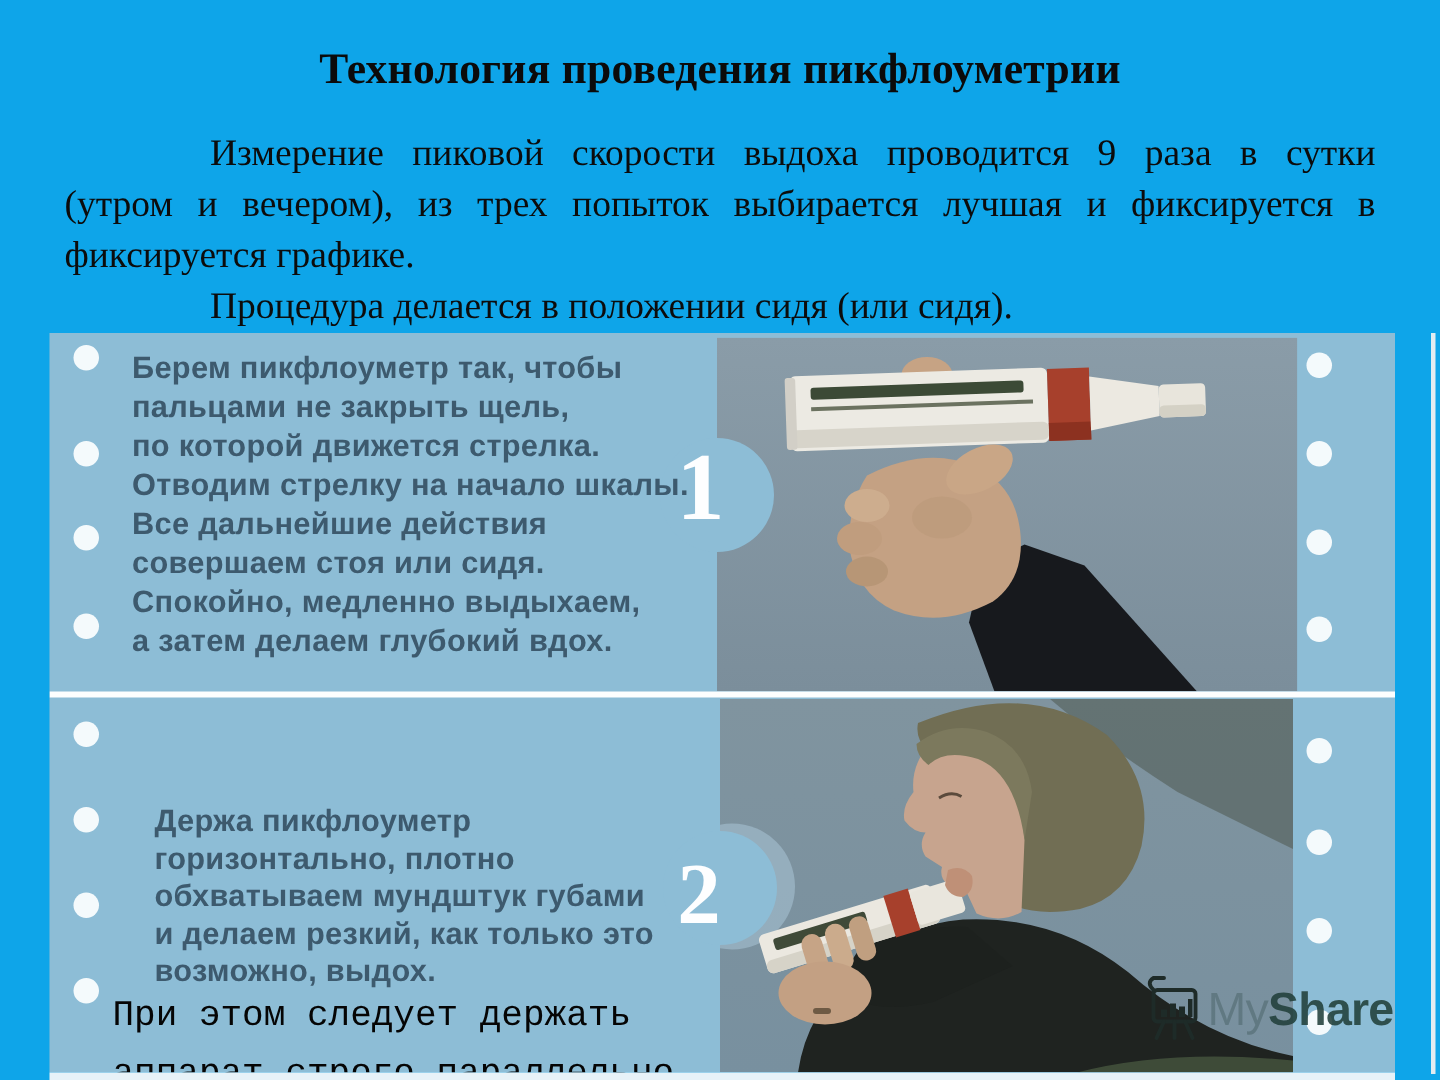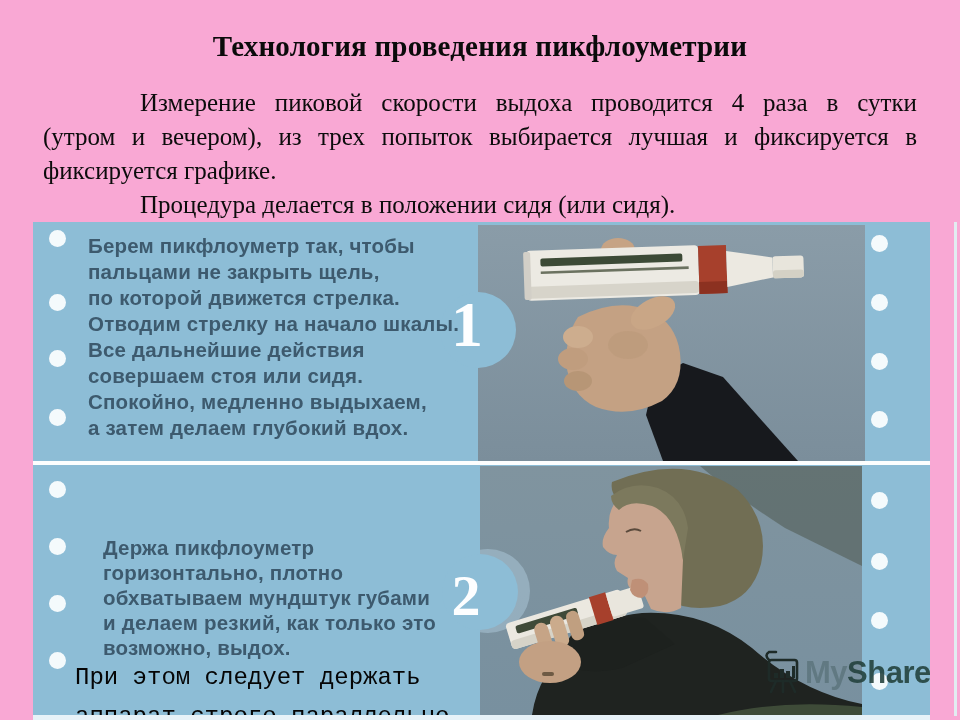--- a/index.html
+++ b/index.html
@@ -1,16 +1,16 @@
 <!DOCTYPE html>
 <html><head>
 <meta charset="utf-8">
 <style>
   html,body{margin:0;padding:0;background:#ffffff;}
-  .slide{position:relative;width:960px;height:720px;background:#f9a8d4;overflow:hidden;
+  .slide{position:relative;width:960px;height:720px;background:#0ea5e9;overflow:hidden;
          font-family:"Liberation Serif", serif;}
   
   .title{position:absolute;left:0;top:30px;width:960px;text-align:center;
          font-size:29px;font-weight:bold;color:#0b0b0b;letter-spacing:.2px;}
   .bodytext{position:absolute;left:43px;top:86px;width:874px;font-size:25px;color:#0c0c0c;}
   .bline{line-height:34px;}
   .jline{text-align:justify;text-align-last:justify;}
   .indent{text-indent:97px;}
   
   .figure{position:absolute;left:33px;top:222px;width:897px;height:493px;
@@ -30,34 +30,34 @@
   .notch1{left:407px;top:70px;}
   .notch2{left:409px;top:332px;}
   .numeral{position:absolute;color:#fdfeff;font-family:"Liberation Serif",serif;font-weight:bold;
            text-align:center;width:60px;}
   .numeral1{left:404px;top:72px;font-size:64px;line-height:62px;}
   .numeral2{left:403px;top:346px;font-size:58px;line-height:56px;}
   .overlay-note{position:absolute;left:42px;top:436px;width:420px;font-size:24px;line-height:39px;
                 color:#050505;font-family:Liberation Mono, monospace;}
   
   .watermark{position:absolute;left:726px;top:428px;display:flex;align-items:center;}
-  .wm-my{font-family:"Liberation Sans",sans-serif;font-size:31px;font-weight:bold;
+  .wm-my{font-family:"Liberation Sans",sans-serif;font-size:31px;font-weight:normal;
          color:#2a4440;opacity:.30;letter-spacing:-.5px;}
   .wm-shared{font-family:"Liberation Sans",sans-serif;font-size:31px;font-weight:bold;
          color:#22403b;opacity:.88;letter-spacing:-.5px;}
 </style>
 </head>
 <body>
 
 <div class="slide">
 
   <div class="title">Технология проведения пикфлоуметрии</div>
 
   <div class="bodytext">
-    <div class="bline jline indent">Измерение пиковой скорости выдоха проводится 4 раза в сутки</div>
+    <div class="bline jline indent">Измерение пиковой скорости выдоха проводится 9 раза в сутки</div>
     <div class="bline jline">(утром и вечером), из трех попыток выбирается лучшая и фиксируется в</div>
     <div class="bline">фиксируется графике.</div>
     <div class="bline indent">Процедура делается в положении сидя (или сидя).</div>
   </div>
 
   <div class="figure">
 
     <div class="photo photo1">
       <svg width="387" height="236" viewBox="0 0 387 236">
         <defs>

